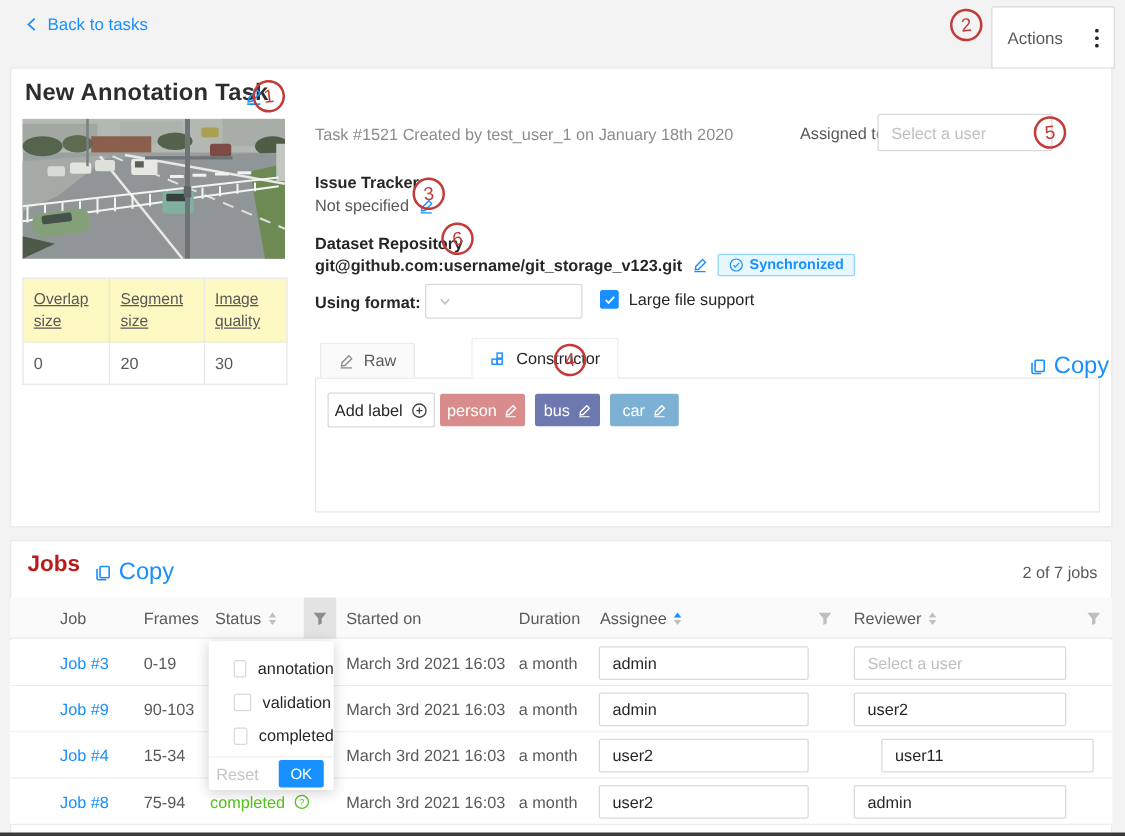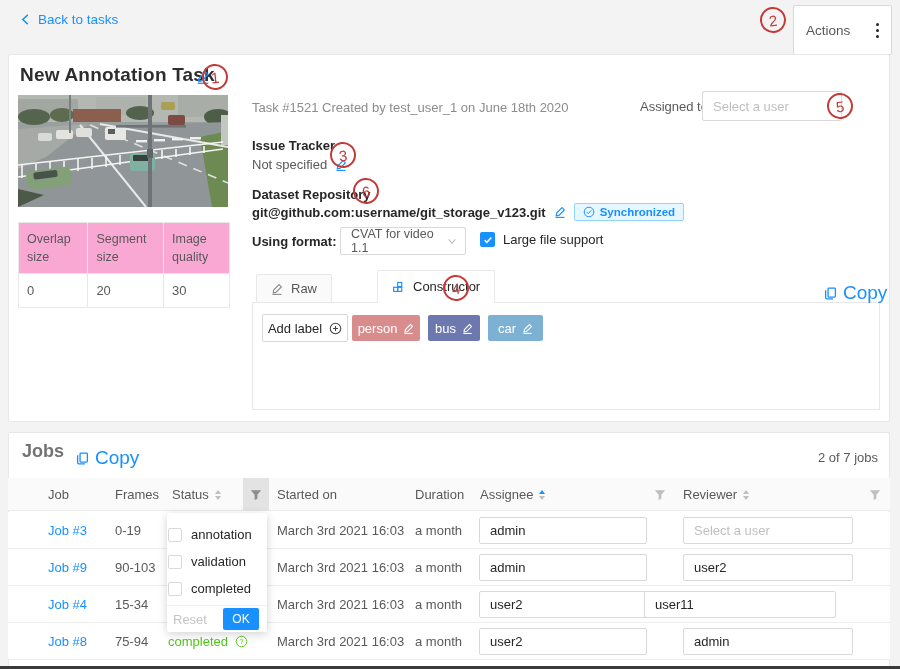--- a/index.html
+++ b/index.html
@@ -37,53 +37,53 @@
 
   .select-box { display:flex; align-items:center; justify-content:space-between; border:1px solid #d9d9d9;
                 border-radius:2px; background:#fff; font-size:12.5px; color:#595959; padding:0 8px 0 10px; cursor:pointer; }
 
   .checkbox-on { width:15px; height:15px; background:#1890ff; border-radius:2px; display:flex; align-items:center; justify-content:center; }
   .checkbox-off { width:14px; height:14px; background:#fff; border:1px solid #d9d9d9; border-radius:2px; }
 
   
   .ptable { border-collapse:collapse; width:212px; font-size:12.5px; color:#595959; background:#fff; }
   .ptable th, .ptable td { border:1px solid #e8e8e8; padding:7px 8px; text-align:left; font-weight:400; }
-  .ptable th { background:#f9a8d4; line-height:1.45; }
+  .ptable th { background:#fef9c3; line-height:1.45;text-decoration:underline; }
   .ptable td { font-size:13px; padding:9px 8px; }
 
   
   .tab { position:absolute; display:flex; align-items:center; gap:8px; font-size:13px; padding:0 14px; cursor:pointer; }
   .tab-inactive { background:#fafafa; border:1px solid #e8e8e8; border-bottom:none; color:#595959; border-radius:2px 2px 0 0; }
   .tab-active { background:#fff; border:1px solid #e8e8e8; border-bottom:1px solid #fff; color:#262626; border-radius:2px 2px 0 0; z-index:5; }
   .panel { position:absolute; background:#fff; border:1px solid #e8e8e8; }
   .copy-link { display:flex; align-items:center; gap:6px; color:#1890ff; font-size:19px; cursor:pointer; }
 
   .btn-ghost { display:flex; align-items:center; gap:7px; background:#fff; border:1px solid #d9d9d9; border-radius:2px;
                font-size:13px; color:#262626; justify-content:center; cursor:pointer; }
   .tag { position:absolute; height:26px; border-radius:2px; color:#fff; font-size:13px; display:flex;
          align-items:center; justify-content:center; gap:6px; cursor:pointer; }
 
   
-  .jheading { font-size:18px; font-weight:700; color:#737373; }
+  .jheading { font-size:18px; font-weight:700; color:#b91c1c; }
   .jheader { position:absolute; background:#fafafa; border-bottom:1px solid #ebebeb; font-size:13px; color:#595959; }
   .hcell { position:absolute; top:0; height:33px; display:flex; align-items:center; gap:6px; }
   .jrow { position:absolute; border-bottom:1px solid #ededed; background:#fff; }
   .jcell { position:absolute; top:0; height:37px; display:flex; align-items:center; font-size:13px; color:#595959; }
   .joblink { color:#1890ff; cursor:pointer; }
   .sorter { display:flex; flex-direction:column; align-items:center; }
   .car-up { width:0; height:0; border-left:3.5px solid transparent; border-right:3.5px solid transparent; border-bottom:4.5px solid #bfbfbf; }
   .car-dn { width:0; height:0; border-left:3.5px solid transparent; border-right:3.5px solid transparent; border-top:4.5px solid #bfbfbf; margin-top:2px; }
   .blue { border-bottom-color:#1890ff !important; }
   .funnel { color:#bfbfbf; display:flex; align-items:center; }
   .status-done { color:#52c41a; font-size:13px; display:flex; align-items:center; gap:7px; }
 
   
   .fdrop { position:absolute; width:100px; background:#fff; border-radius:2px; z-index:50;
            box-shadow:0 2px 10px rgba(0,0,0,0.18); }
-  .fitem { display:flex; align-items:center; gap:9px; height:27px; padding-left:1px; font-size:13px; color:#262626; cursor:pointer; }
+  .fitem { display:flex; align-items:center; gap:9px; height:27px; padding-left:20px; font-size:13px; color:#262626; cursor:pointer; }
   .ffoot { position:absolute; left:0; right:0; bottom:0; height:27px; border-top:1px solid #f0f0f0;
            display:flex; align-items:center; justify-content:space-between; padding:0 8px 0 6px; }
   .reset { color:#c5c5c5; font-size:13px; }
   .okbtn { background:#1890ff; color:#fff; font-size:12px; border:none; border-radius:2px; width:36px; height:22px;
            display:flex; align-items:center; justify-content:center; cursor:pointer; }
 </style>
 </head>
 <body>
 
 <div class="page">
@@ -191,21 +191,21 @@
       <th>Image quality</th>
     </tr>
     <tr>
       <td>0</td>
       <td>20</td>
       <td>30</td>
     </tr>
   </tbody>
     </table>
 
-  <div class="abs meta" style="left:252px;top:100px;">Task #1521 Created by test_user_1 on June 18th 2020</div>
+  <div class="abs meta" style="left:252px;top:100px;">Task #1521 Created by test_user_1 on January 18th 2020</div>
 
   <div class="abs txt" style="left:640px;top:99px;">Assigned to</div>
   <input class="abs input" style="left: 702px; top: 91px; width: 140px; height: 30px;" placeholder="Select a user">
 
   <div class="abs lbl-bold" style="left:252px;top:138px;">Issue Tracker</div>
   <div class="abs txt" style="left:252px;top:157px;display:flex;align-items:center;gap:8px;">
     <span>Not specified</span>
     <span class="pencil">
       <svg width="12" height="12" viewBox="0 0 16 16">
           <path d="M10.8 2.2l3 3L6.5 12.5 3 13l.5-3.5z" fill="none" stroke="currentColor" stroke-width="1.5"></path>
@@ -229,21 +229,20 @@
             <circle cx="8" cy="8" r="6.4" fill="none" stroke="#1890ff" stroke-width="1.3"></circle>
             <path d="M5 8.2l2 2 4-4.4" fill="none" stroke="#1890ff" stroke-width="1.3"></path>
           </svg>
       </span>
       <span>Synchronized</span>
     </span>
   </div>
 
   <div class="abs lbl-bold" style="left:252px;top:234px;">Using format:</div>
   <div class="abs select-box" style="left:340px;top:227px;width:126px;height:28px;">
-    <span>CVAT for video 1.1</span>
     <span style="display:inline-flex;">
       <svg width="10" height="10" viewBox="0 0 12 12">
           <path d="M2 4l4 4.5L10 4" fill="none" stroke="#bfbfbf" stroke-width="1.4"></path>
         </svg>
     </span>
   </div>
   <div class="abs" style="left:480px;top:232px;display:flex;align-items:center;gap:8px;">
     <span class="checkbox-on">
       <svg width="10" height="10" viewBox="0 0 12 12">
           <path d="M2 6.2l2.6 2.6L10 3" fill="none" stroke="#fff" stroke-width="1.8"></path>
@@ -401,21 +400,21 @@
     <input class="input abs" style="left: 471px; top: 5px; width: 168px; height: 27px;" value="admin">
     <input class="input abs" style="left: 675px; top: 5px; width: 170px; height: 27px;" value="user2">
   </div>
 
   <div class="jrow" style="left:8px;top:586px;width:882px;height:37px;">
     <div class="jcell joblink" style="left:40px;">Job #4</div>
     <div class="jcell" style="left:107px;">15-34</div>
     <div class="jcell" style="left:269px;">March 3rd 2021 16:03</div>
     <div class="jcell" style="left:407px;">a month</div>
     <input class="input abs" style="left: 471px; top: 5px; width: 168px; height: 27px;" value="user2">
-    <input class="input abs" style="left: 636px; top: 5px; width: 192px; height: 27px;" value="user11">
+    <input class="input abs" style="left: 697px; top: 5px; width: 170px; height: 27px;" value="user11">
   </div>
 
   <div class="jrow" style="left:8px;top:623px;width:882px;height:37px;">
     <div class="jcell joblink" style="left:40px;">Job #8</div>
     <div class="jcell" style="left:107px;">75-94</div>
     <div class="jcell status-done" style="left:160px;">
       <span>completed</span>
       <span style="display:inline-flex;">
         <svg width="13" height="13" viewBox="0 0 16 16">
             <circle cx="8" cy="8" r="6.5" fill="none" stroke="#52c41a" stroke-width="1.2"></circle>

